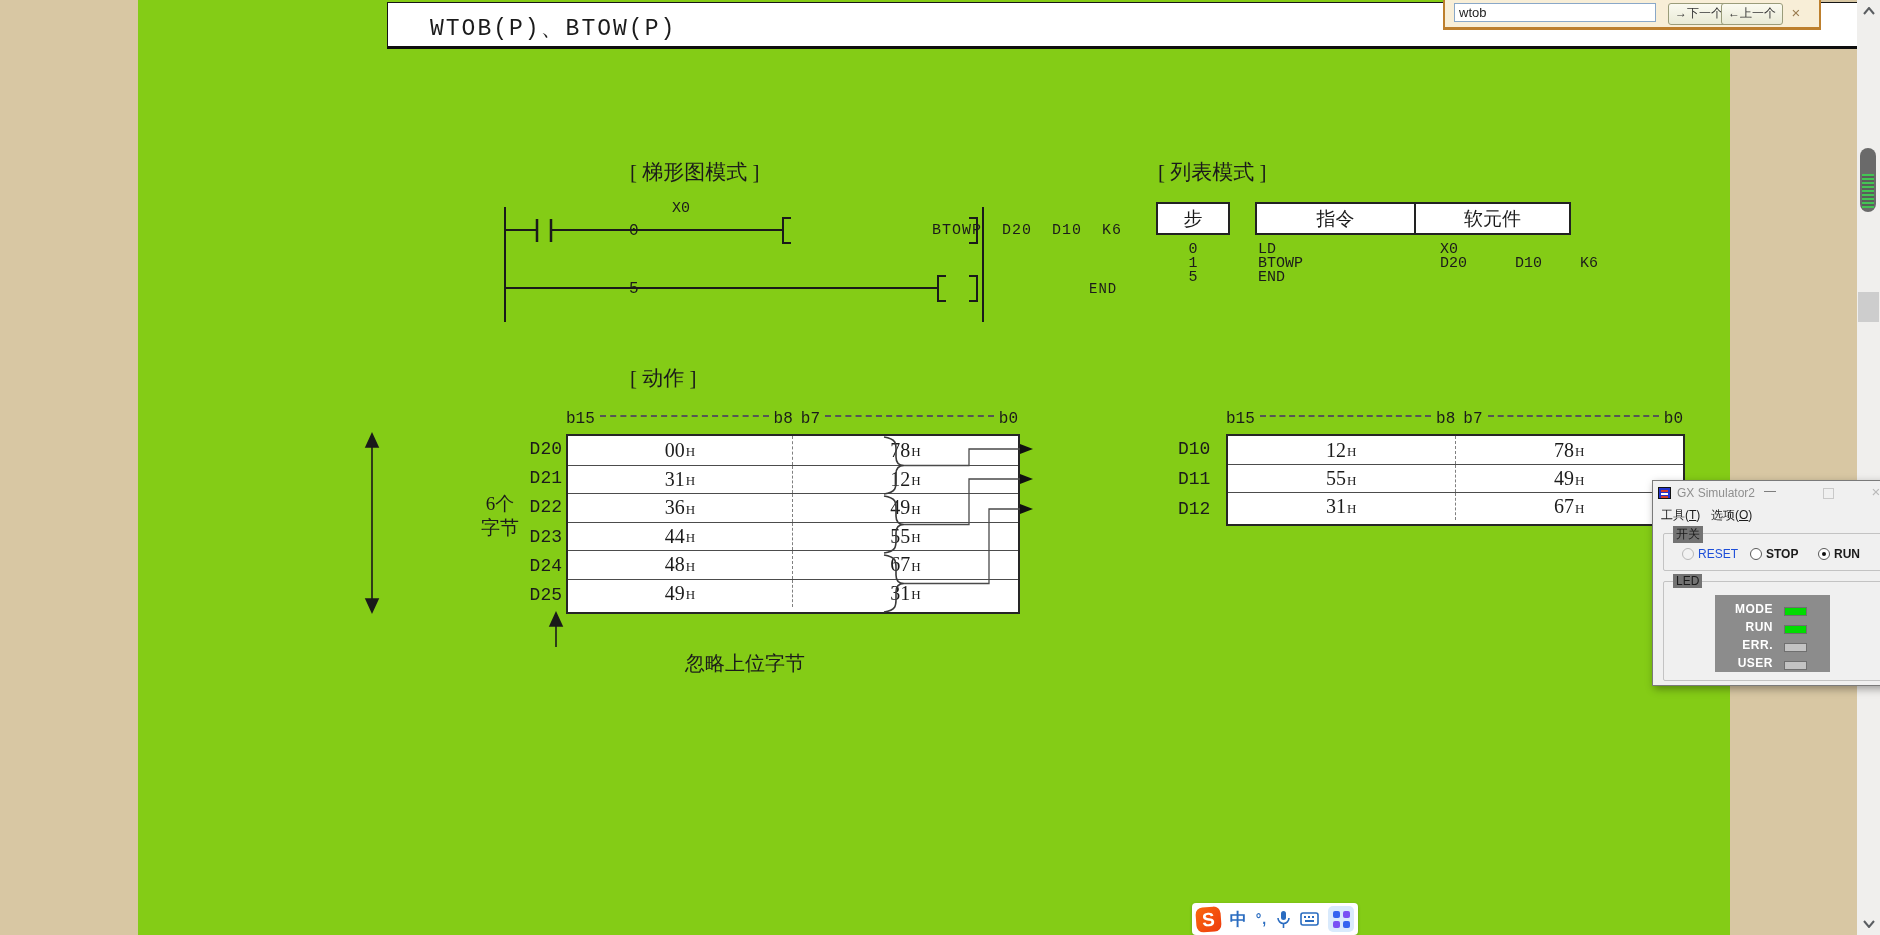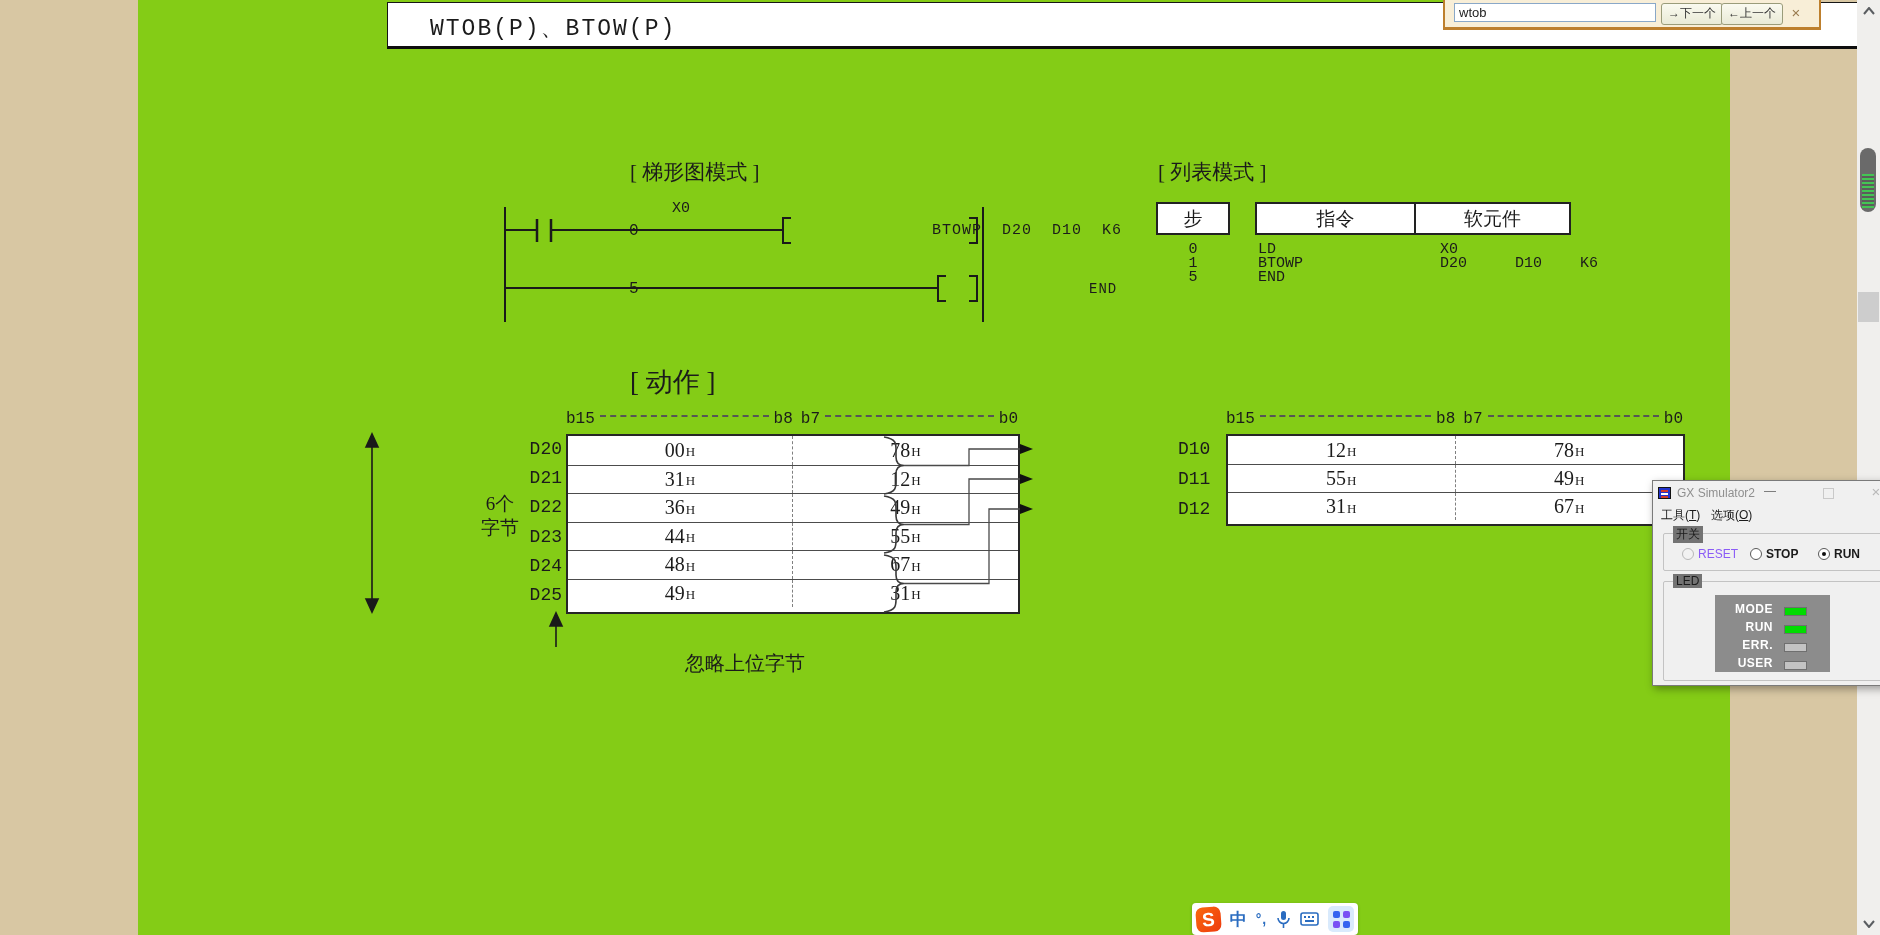--- a/index.html
+++ b/index.html
@@ -14,21 +14,21 @@
   
   #page{position:absolute;left:138px;top:0;width:1592px;height:935px;background:#84cc16;}
   #header-box{position:absolute;left:249px;top:2px;width:1478px;height:43px;
               border:1px solid #161616;border-bottom:3px solid #0e0e0e;background:#fff;}
   #header-title{position:absolute;left:292px;top:12px;font-family:var(--mono);
                 font-size:23px;letter-spacing:2px;white-space:nowrap;}
   #paragraph{position:absolute;left:444px;top:116px;font-size:21px;white-space:nowrap;}
   .mode-label{position:absolute;font-size:21px;white-space:nowrap;}
   #ladder-mode-label{left:492px;top:158px;}
   #list-mode-label{left:1020px;top:158px;}
-  #action-label{position:absolute;left:492px;top:364px;font-size:27px;}
+  #action-label{position:absolute;left:492px;top:364px;font-size:21px;}
   
   .ladder-txt{position:absolute;font-family:var(--mono);font-size:15px;white-space:pre;}
   #rung1-step{left:491px;top:222px;font-size:16px;}
   #rung2-step{left:491px;top:280px;font-size:16px;}
   #contact-label{left:534px;top:200px;}
   #ladder-instruction{left:794px;top:222px;letter-spacing:1px;}
   #ladder-end{left:951px;top:281px;font-size:14px;letter-spacing:1px;}
   
   .list-header{position:absolute;border:2px solid #222;background:#fff;
                font-size:19px;text-align:center;line-height:29px;}
@@ -72,21 +72,21 @@
   #overlay{position:absolute;left:0;top:0;z-index:3;pointer-events:none;}
   
   #search-bar{position:absolute;left:1443px;top:0;width:374px;height:27px;z-index:10;
               background:#f8eed7;border:2px solid #bd7f2d;border-top:none;border-bottom-width:3px;
               box-sizing:content-box;}
   #search-input{position:absolute;left:9px;top:3px;width:192px;height:17px;
                 border:1px solid #8aa8c8;font-family:var(--ui);font-size:13px;padding:0 4px;color:#222;}
   .find-btn{position:absolute;top:3px;height:20px;background:linear-gradient(#fafaf0,#e9ead6);
             border:1px solid #9a9c7a;border-radius:3px;font-family:var(--ui);font-size:12px;
             color:#333;line-height:18px;text-align:center;padding:0 2px;cursor:pointer;}
-  #find-next{left:216px;width:56px;}
+  #find-next{left:223px;width:56px;}
   #find-prev{left:276px;width:56px;}
   #find-close{position:absolute;left:342px;top:3px;width:18px;height:20px;color:#9a7b4f;
               font-family:var(--ui);font-size:15px;line-height:20px;text-align:center;cursor:pointer;}
   
   #scrollbar{position:absolute;left:1857px;top:0;width:23px;height:935px;background:#f0efed;z-index:5;}
   .sb-chevron{position:absolute;left:0;width:23px;height:16px;display:flex;align-items:center;justify-content:center;}
   #sb-up{top:3px;} #sb-down{bottom:3px;}
   #sb-grip{position:absolute;left:3px;top:148px;width:16px;height:64px;border-radius:8px;
            background:#6a6a6a;overflow:hidden;}
   #sb-grip .stripes{position:absolute;left:2px;right:2px;bottom:4px;height:34px;
@@ -113,21 +113,21 @@
   .groupbox .gb-label{position:absolute;left:9px;top:-8px;background:#737373;padding:0 3px;}
   #switch-group{top:52px;width:224px;height:36px;}
   #led-group{top:100px;width:224px;height:98px;}
   .radio-item{position:absolute;top:13px;display:flex;align-items:center;cursor:pointer;}
   .radio-circle{width:12px;height:12px;border-radius:50%;border:1px solid #595959;background:#fff;
                 box-sizing:border-box;position:relative;margin-right:4px;}
   .radio-item.selected .radio-circle::after{content:"";position:absolute;left:3px;top:3px;width:4px;height:4px;
                 border-radius:50%;background:#111;}
   .radio-item .radio-label{font-weight:bold;}
   .radio-item.disabled .radio-circle{border-color:#b8b8b8;background:#f2f2f2;}
-  .radio-item.disabled .radio-label{color:#8b5cf6;font-weight:normal;}
+  .radio-item.disabled .radio-label{color:#1d4ed8;font-weight:normal;}
   #led-panel{position:absolute;left:51px;top:13px;width:115px;height:77px;background:#8c8c8c;
              padding-top:3px;box-sizing:border-box;}
   .led-row{display:flex;align-items:flex-end;height:18px;}
   .led-row .led-label{width:58px;text-align:right;color:#fff;font-weight:bold;letter-spacing:.5px;}
   .led-row .led-lamp{width:23px;height:9px;margin-left:11px;border:1px solid #6f6f6f;box-sizing:border-box;}
   
   #ime-bar{position:absolute;left:1192px;top:903px;width:166px;height:32px;background:#fff;
            border-radius:4px;z-index:20;display:flex;align-items:center;gap:9px;padding:0 4px;
            box-sizing:border-box;box-shadow:0 1px 3px rgba(0,0,0,.25);}
   #ime-logo{width:25px;height:25px;border-radius:7px;background:linear-gradient(135deg,#f9690e,#ee3b0e);

